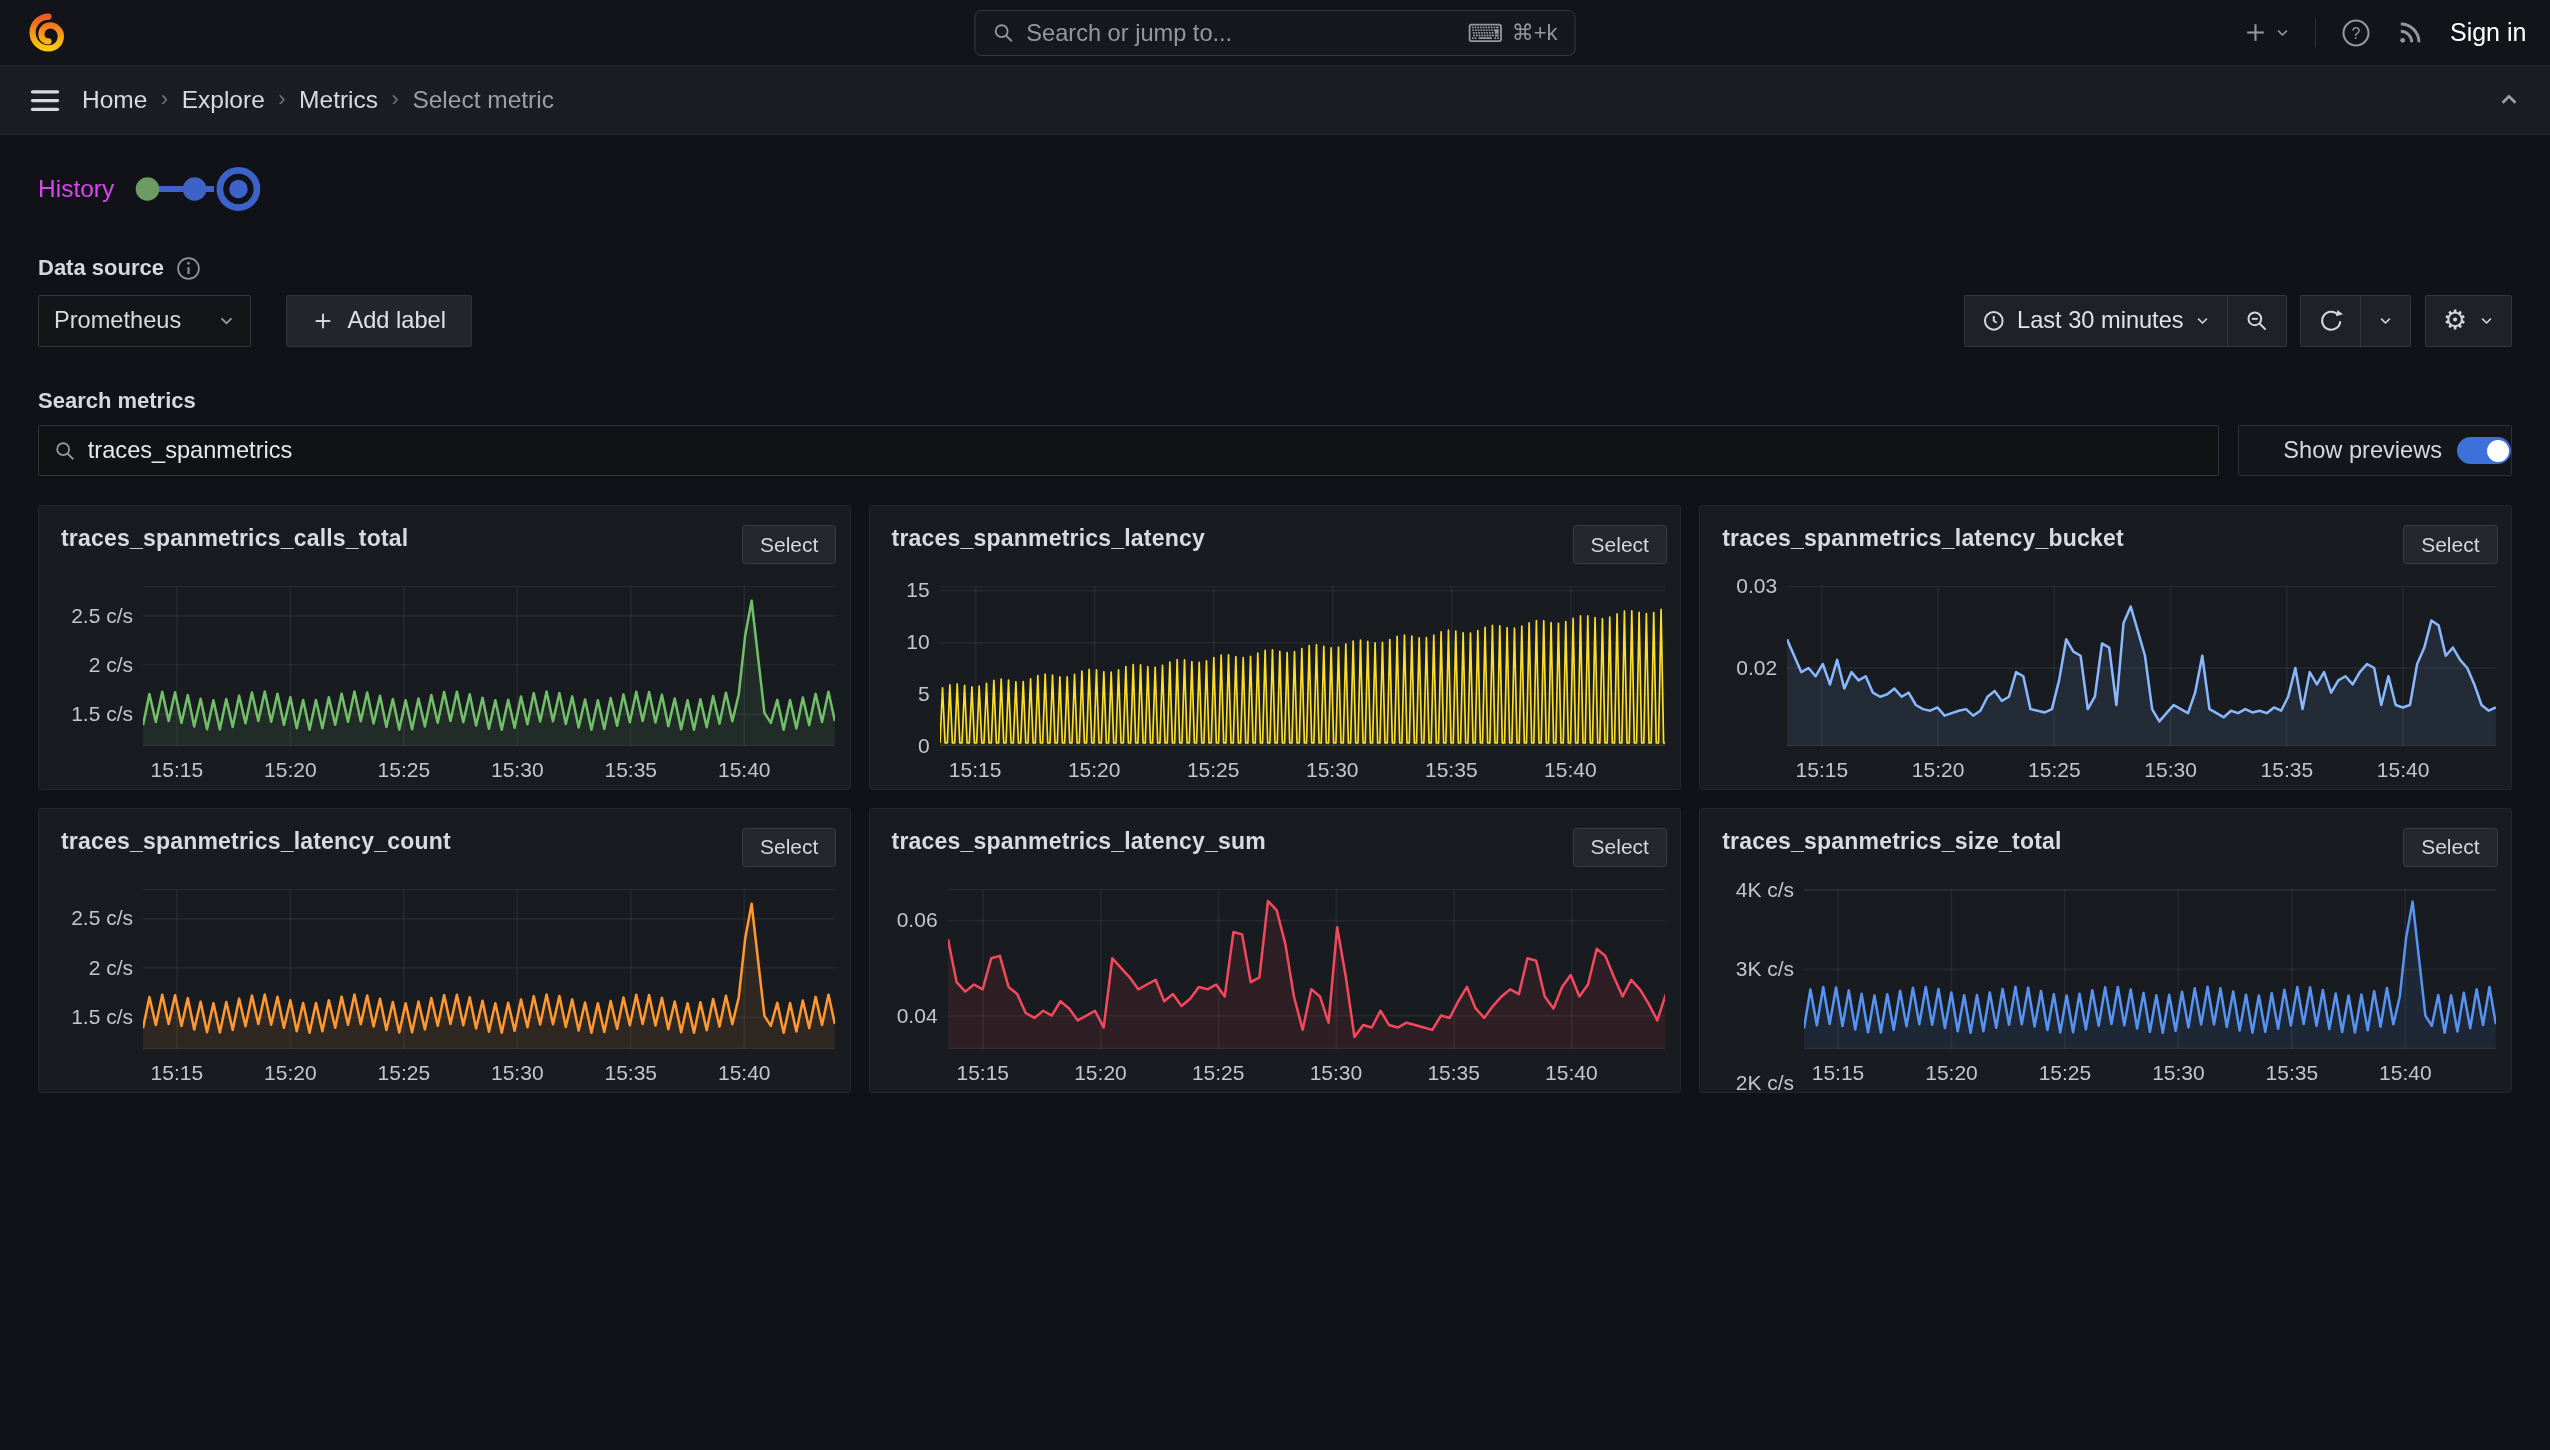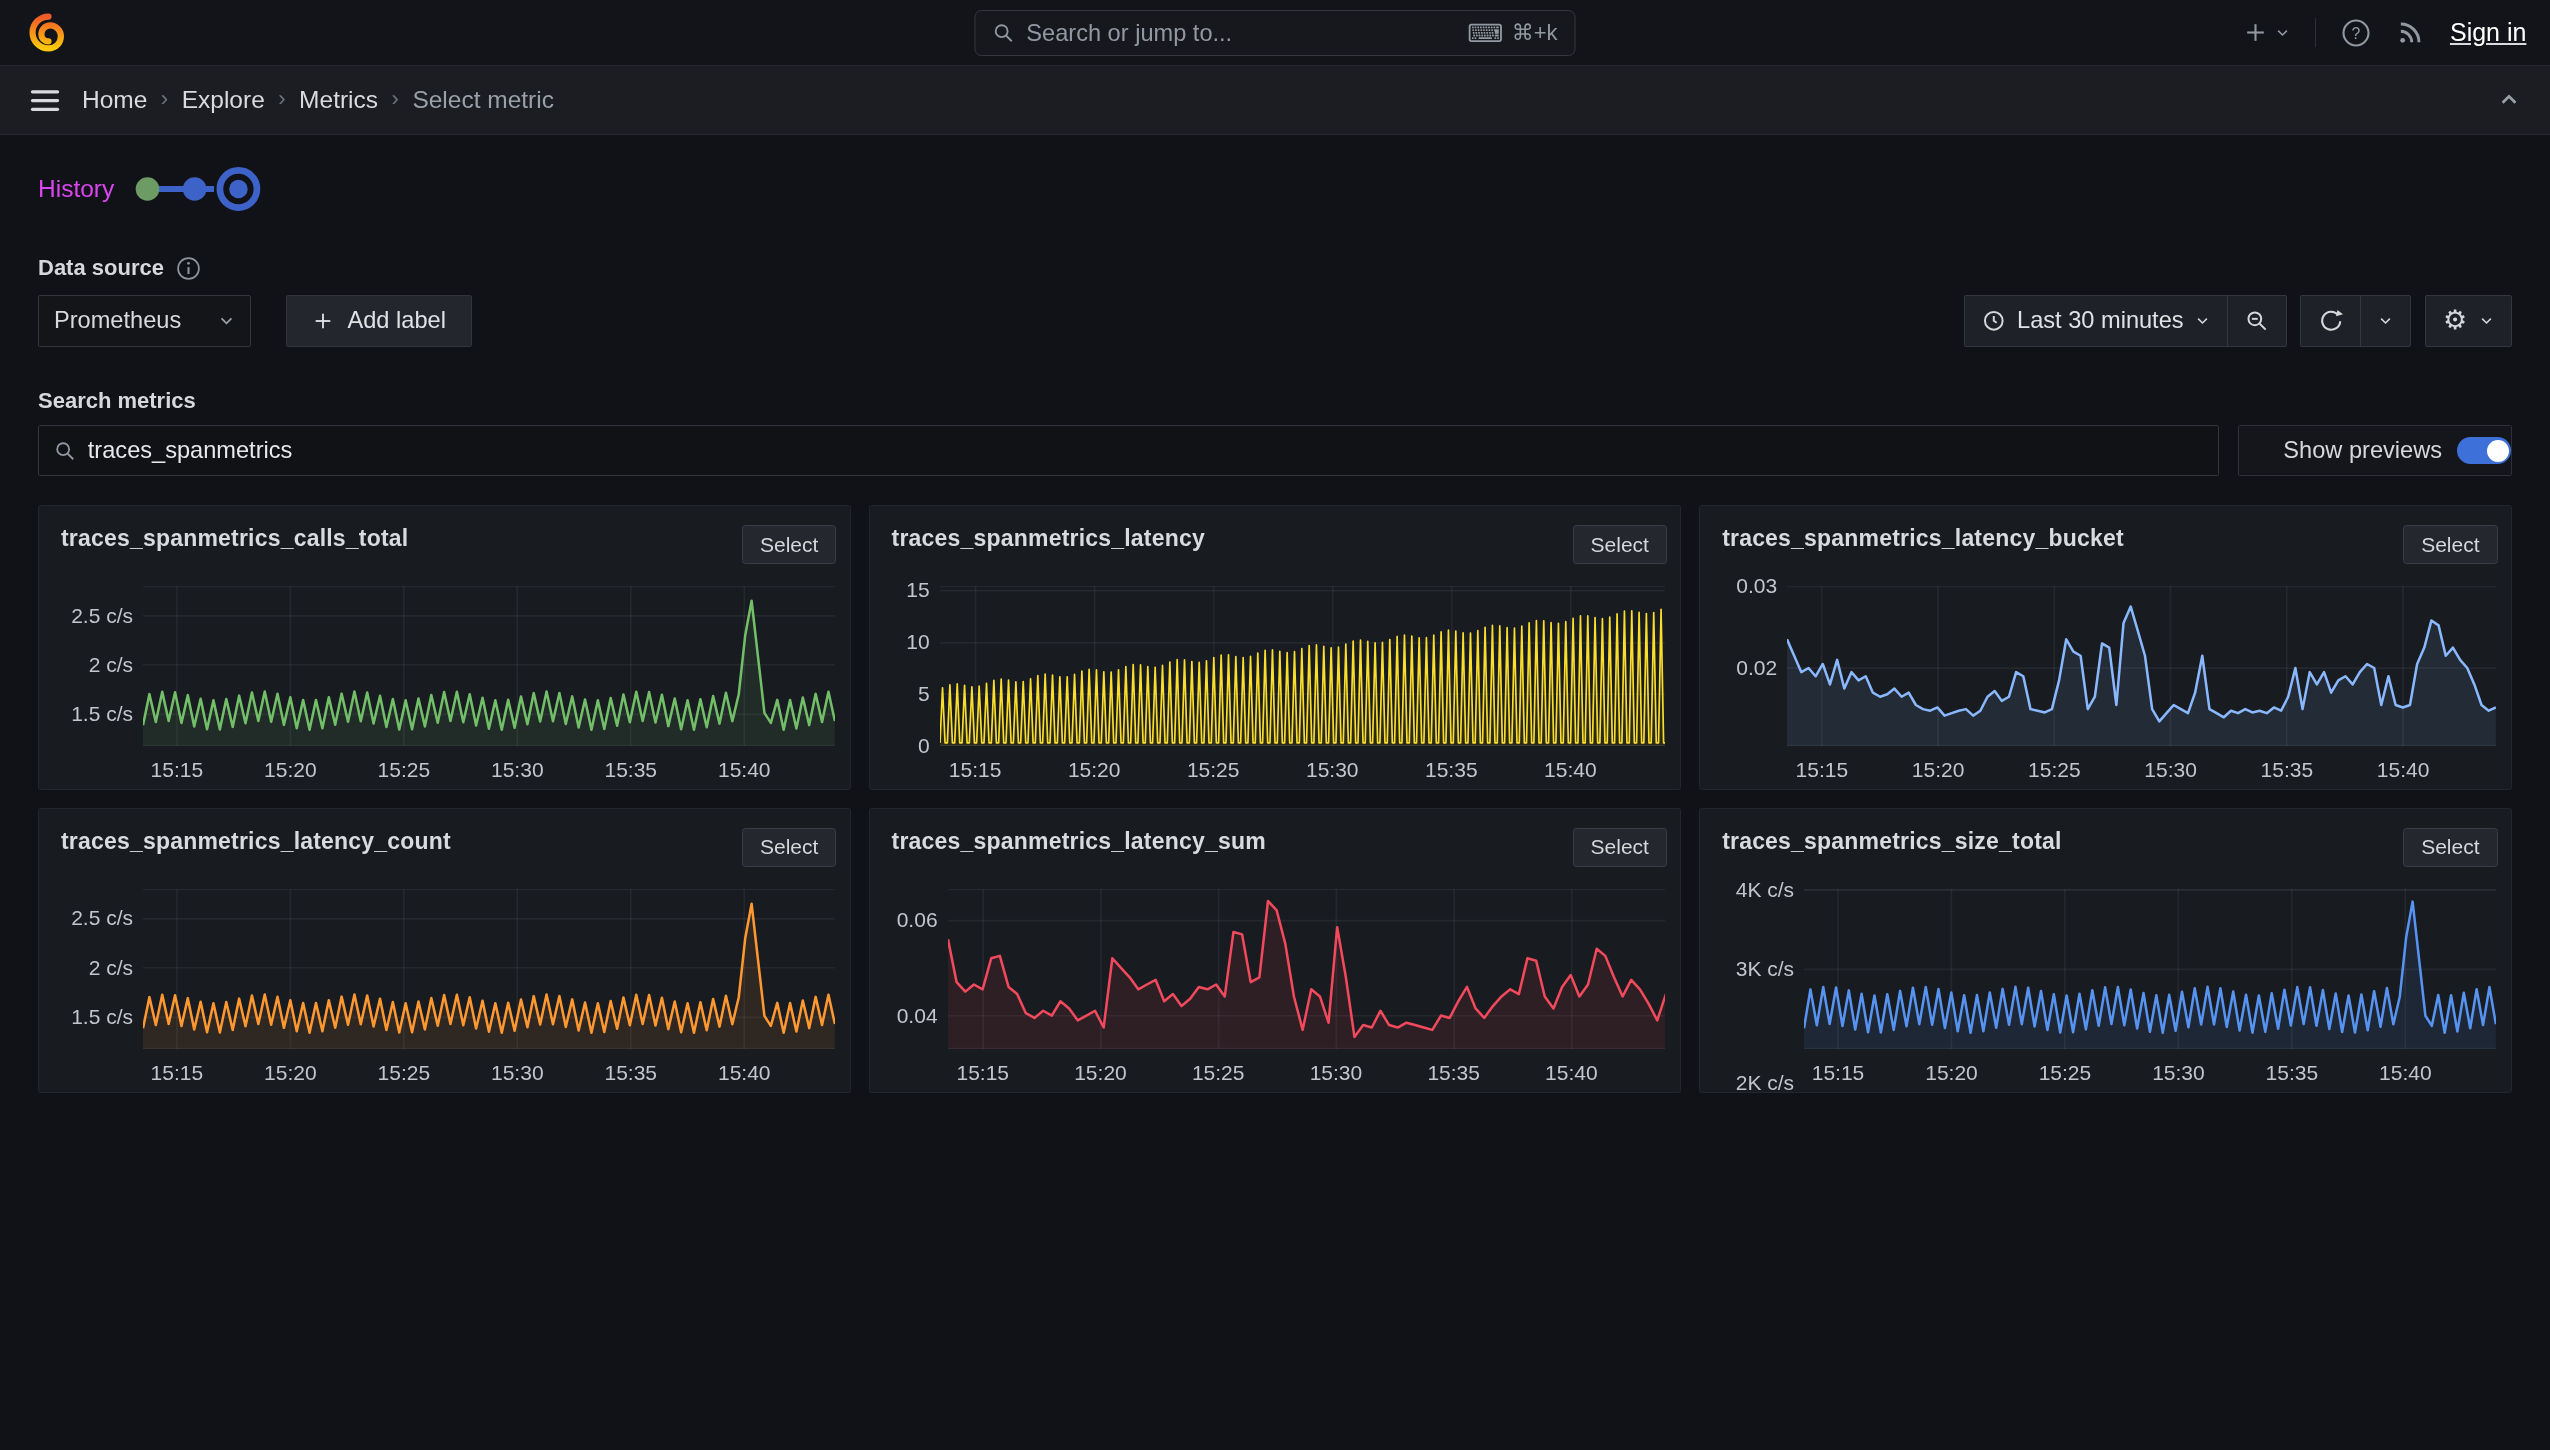--- a/index.html
+++ b/index.html
@@ -6,21 +6,21 @@
     --bg:#111217; --bar:#121419; --crumbbg:#1b1d23; --panel:#181b20; --panel-border:#24262d;
     --border:#34373f; --btn:#22252c; --btn-border:#3a3d45; --text:#d8dade; --text-dim:#9aa0a9;
     --icon:#9298a2; --axis:#c3c6cd; --blue:#3d71d9;
   }
   *{box-sizing:border-box; margin:0; padding:0;}
   html,body{width:2550px; height:1451px; overflow:hidden;}
   body{background:var(--bg); font-family:"Liberation Sans", sans-serif; color:var(--text);}
 
   
   .topbar{height:66px; display:flex; align-items:center; padding:0 23.6px; position:relative;
-          background:var(--bar); border-bottom:0.8px solid #26282f;text-decoration:underline;}
+          background:var(--bar); border-bottom:0.8px solid #26282f;}
   .logo{width:39px; height:39px; margin-left:5px;}
   .searchpill{position:absolute; left:50%; top:10px; transform:translateX(-50%);
       width:601px; height:46px; background:#16181e; border:0.8px solid #36383f; border-radius:6.8px;
       display:flex; align-items:center; padding:0 17px; gap:11.8px;}
   .searchpill .ph{font-size:23.6px; color:var(--icon);}
   .pill-right{margin-left:auto; display:flex; align-items:center; gap:8.4px; color:var(--icon); font-size:22px;}
   .top-right{margin-left:auto; display:flex; align-items:center; gap:25px;}
   .iconbtn{display:flex; align-items:center; gap:6.8px; color:var(--icon); cursor:pointer;}
   .vdivider{width:0.8px; height:29px; background:#2c2f36;}
   .signin{font-size:25px; font-weight:500; color:#ffffff;}

